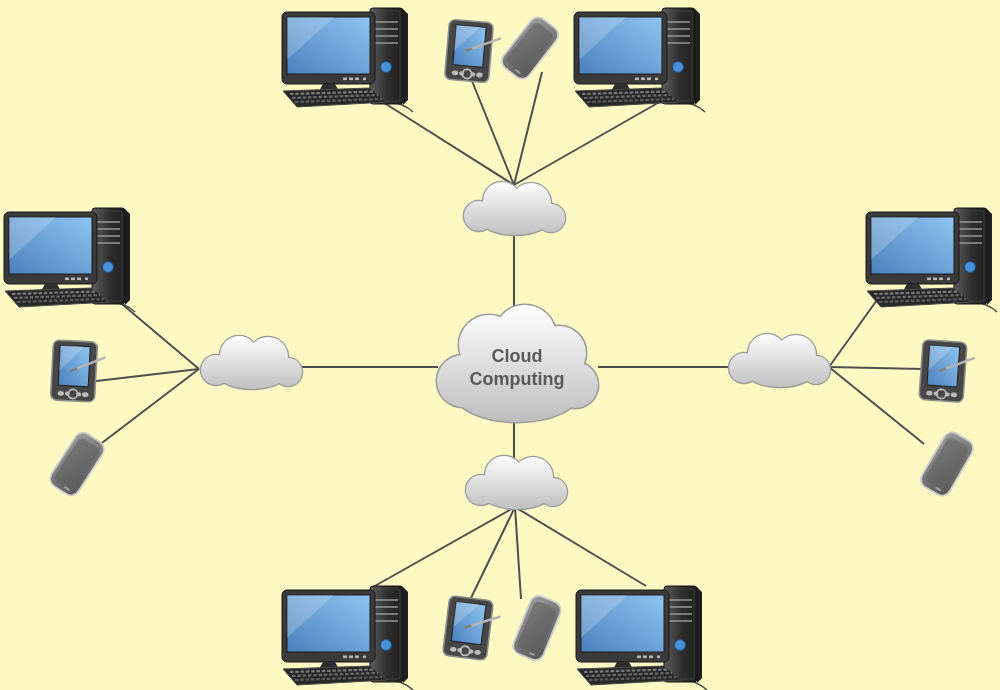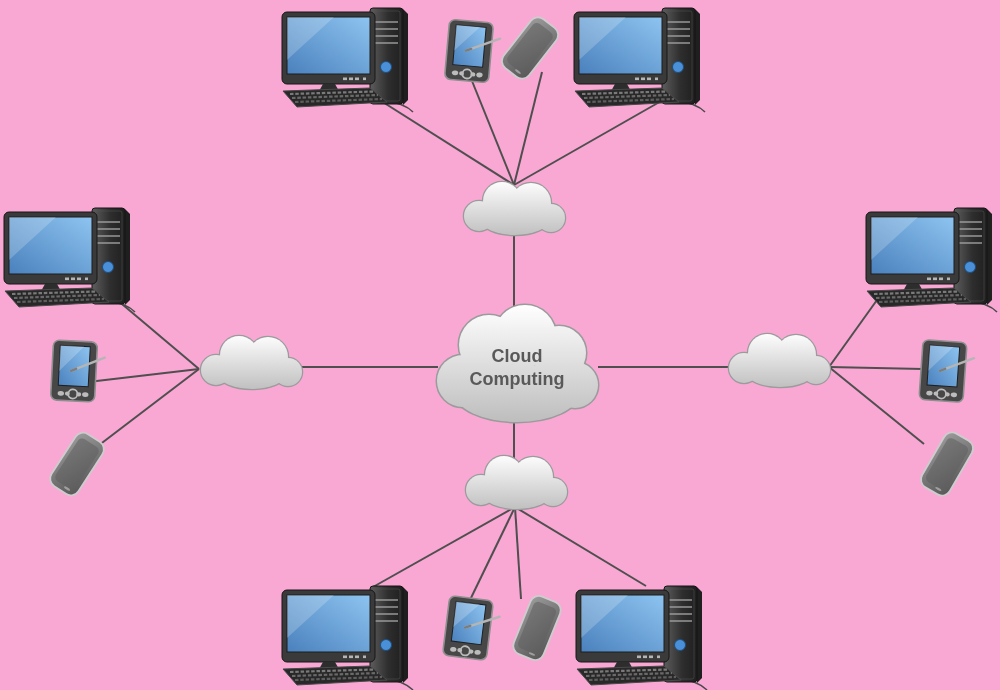--- a/index.html
+++ b/index.html
@@ -8,21 +8,21 @@
     width: 1000px;
     height: 690px;
     background: #000000;
     overflow: hidden;
     font-family: "Liberation Sans", sans-serif;
   }
   #stage {
     position: relative;
     width: 1000px;
     height: 690px;
-    background: #f9a8d4;
+    background: #fef9c3;
   }
   svg { display: block; }
   .connector {
     stroke: #4f4f4f;
     stroke-width: 2;
     fill: none;
   }
   .cable {
     stroke: #4a4a4a;
     stroke-width: 1.6;

